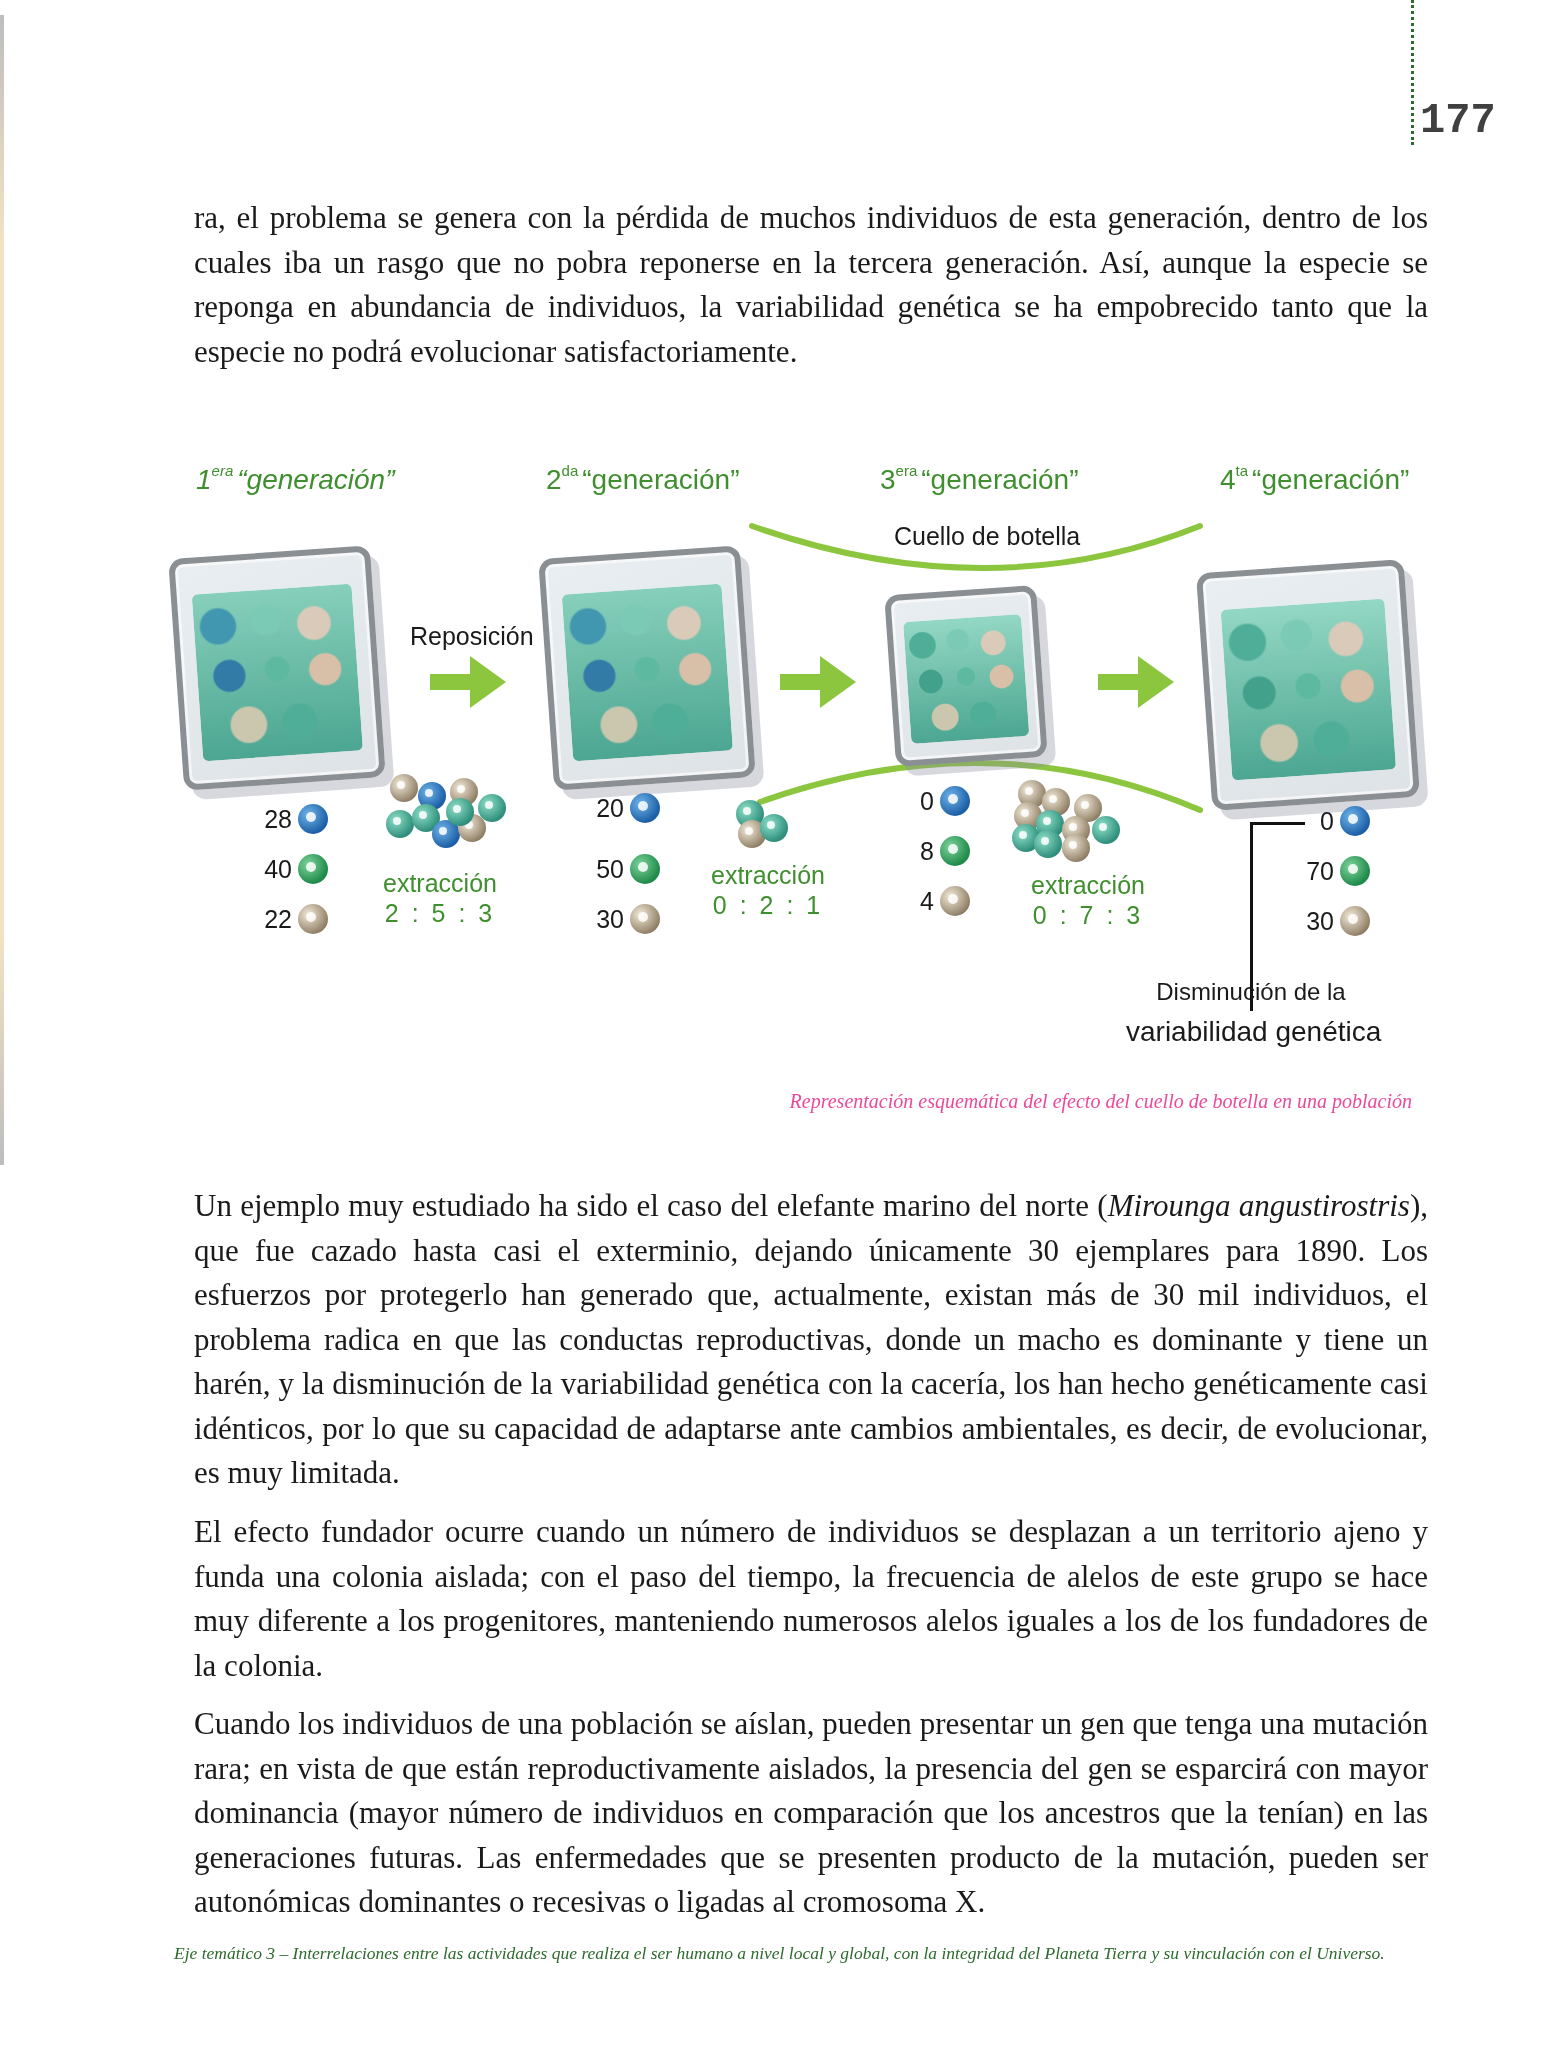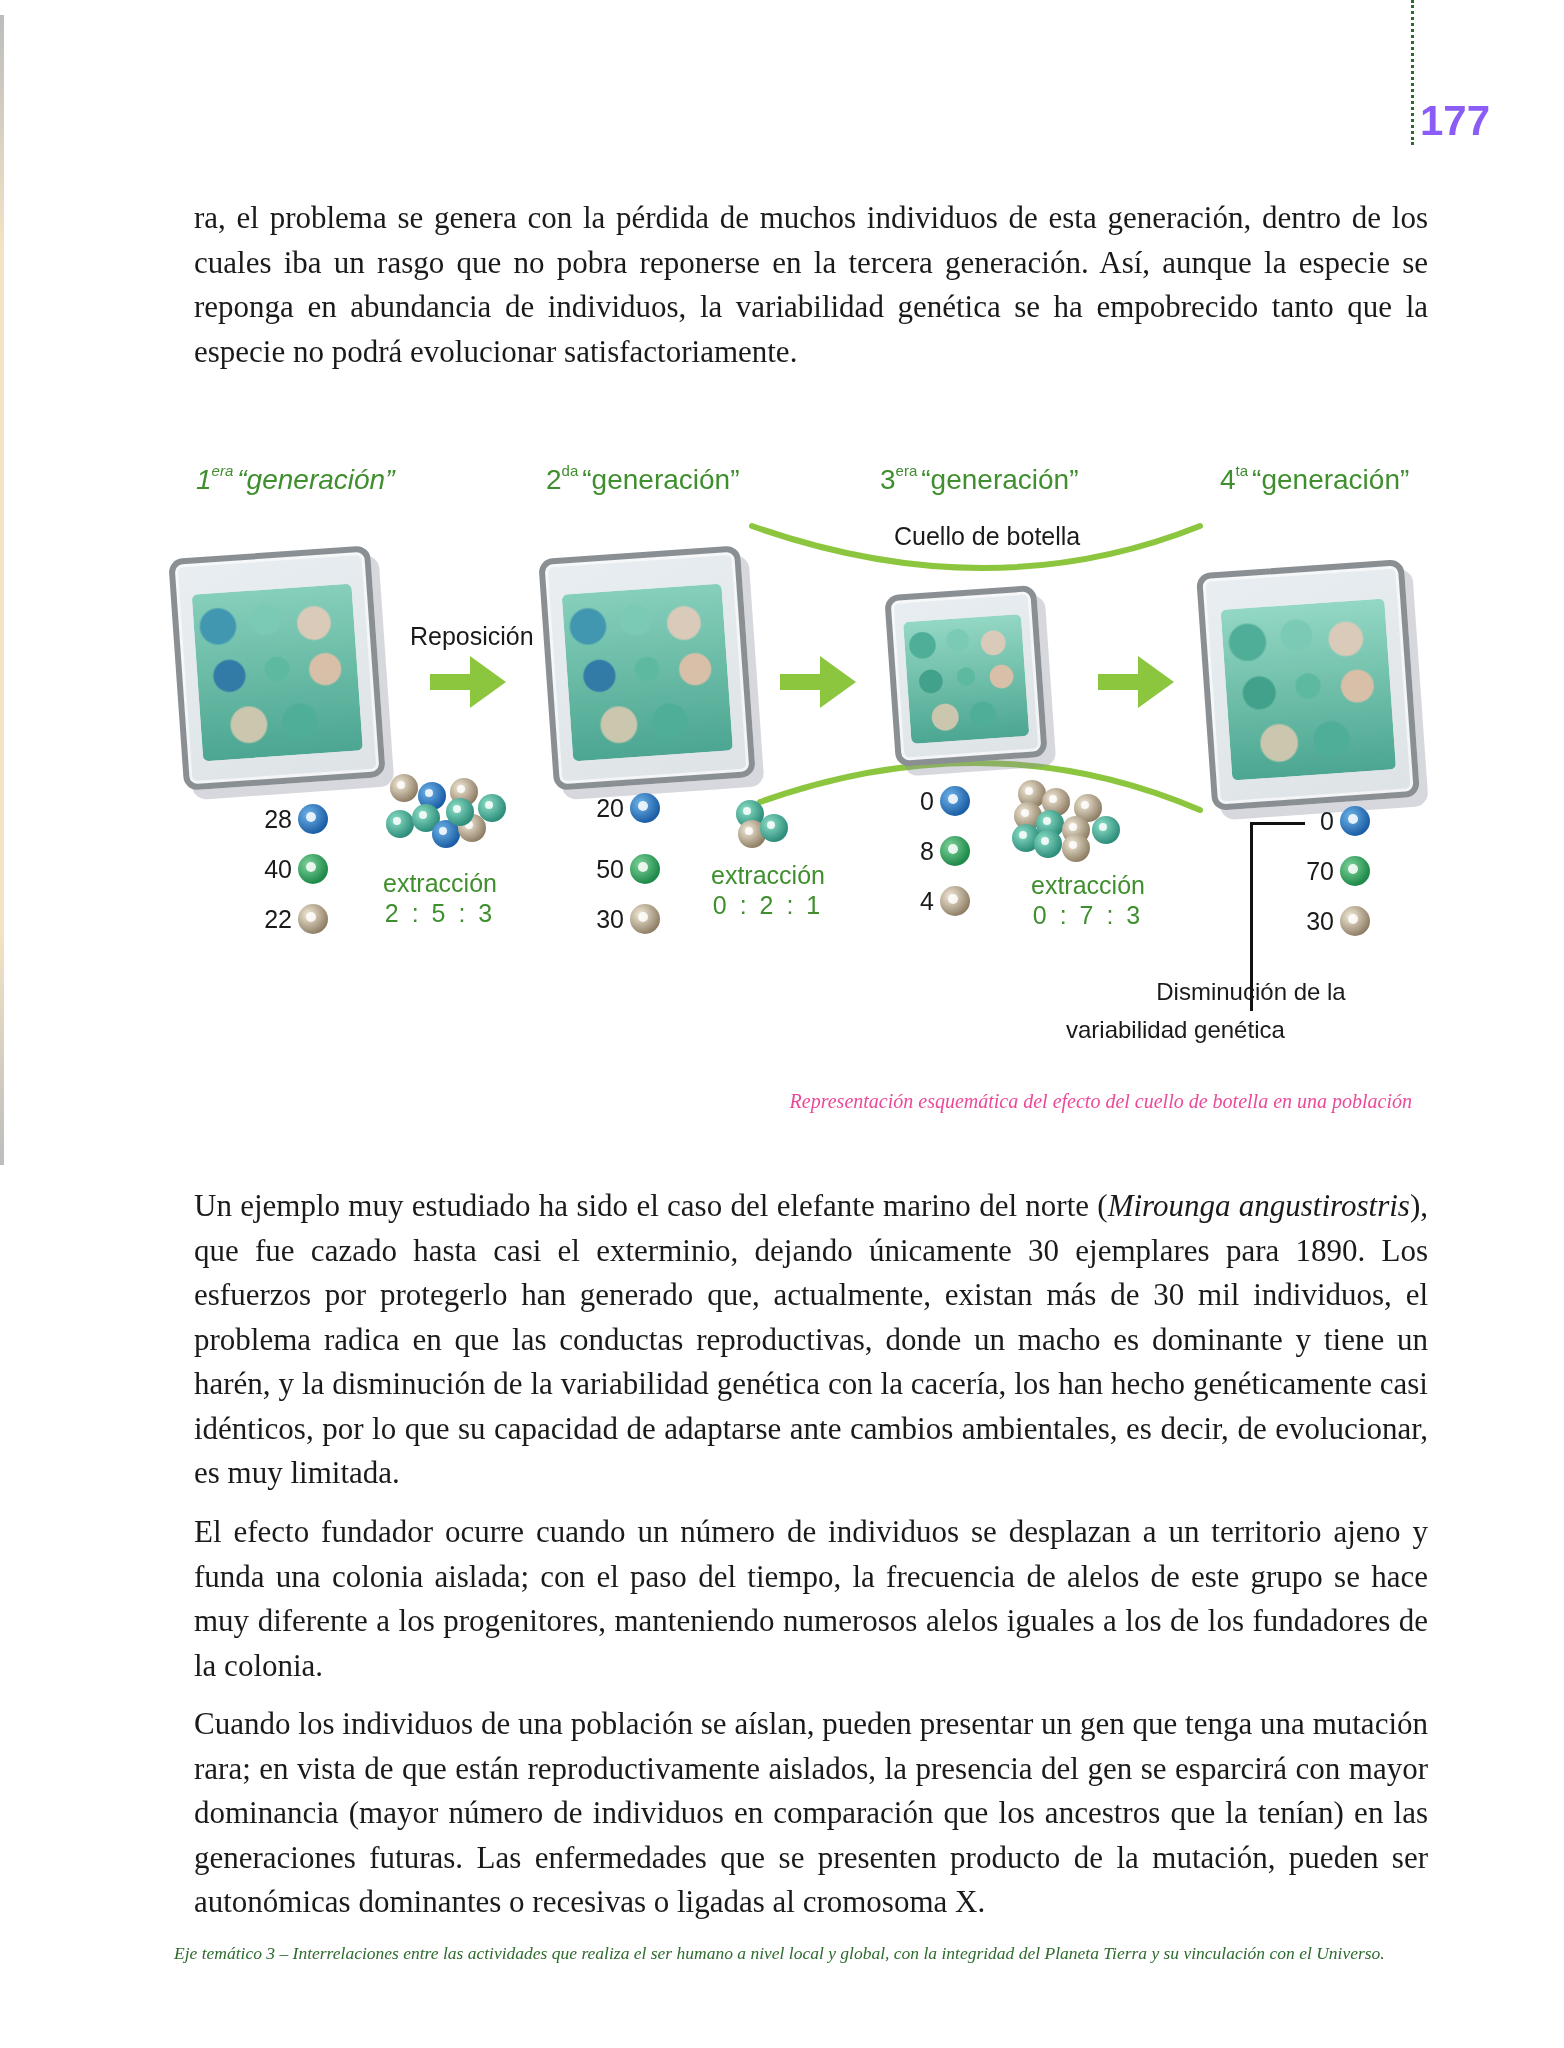--- a/index.html
+++ b/index.html
@@ -12,22 +12,22 @@
     .left-edge {
       position: absolute; left: 0; top: 15px; width: 4px; height: 1150px;
       background: linear-gradient(to bottom, #bdbdbd 0%, #f3e3c4 20%, #f3e3c4 80%, #bdbdbd 100%);
     }
     .dotted-rule {
       position: absolute; left: 1411px; top: 0; height: 145px; width: 0;
       border-left: 3px dotted #2d6a2d;
     }
     .page-number {
       position: absolute; left: 1420px; top: 100px;
-      font-family: Liberation Sans, sans-serif; font-weight: bold;
-      font-size: 42px; color: #8b5cf6; line-height: 1;
+      font-family: Liberation Mono, monospace; font-weight: bold;
+      font-size: 42px; color: #404040; line-height: 1;
     }
     .para {
       position: absolute; left: 178px; width: 1234px;
       font-size: 31px; line-height: 44.5px; text-align: justify;
       margin: 16px;
     }
     .para em { font-style: italic; }
     #p0 { top: 180px; }
     #p1 { top: 1168px; }
     #p2 { top: 1494px; }
@@ -258,21 +258,21 @@
   <div class="count-row" style="left:1300px; top:416px;">
       <span class="num">70</span>
       <span class="marble green"></span>
     </div>
   <div class="count-row" style="left:1300px; top:466px;">
       <span class="num">30</span>
       <span class="marble beige"></span>
     </div>
 
   <div class="caption-text sans" style="left:1156px; top:538px; text-align:center; width:190px; font-size:24px;">Disminución de la</div>
-  <div class="caption-text sans" style="left:1066px; top:576px; font-size:24px;">variabilidad genética</div>
+  <div class="caption-text sans" style="left:1126px; top:576px; font-size:28px;">variabilidad genética</div>
 </div>
 
 <div class="fig-caption">Representación esquemática del efecto del cuello de botella en una población</div>
 
 <p class="para" id="p1"><span>Un ejemplo muy estudiado ha sido el caso del elefante marino del norte (</span><em>Mirounga angustirostris</em><span>), que fue cazado hasta casi el exterminio, dejando únicamente 30 ejemplares para 1890. Los esfuerzos por protegerlo han generado que, actualmente, existan más de 30 mil individuos, el problema radica en que las conductas reproductivas, donde un macho es dominante y tiene un harén, y la disminución de la variabilidad genética con la cacería, los han hecho genéticamente casi idénticos, por lo que su capacidad de adaptarse ante cambios ambientales, es decir, de evolucionar, es muy limitada.</span></p>
 
 <p class="para" id="p2">El efecto fundador ocurre cuando un número de individuos se desplazan a un territorio ajeno y funda una colonia aislada; con el paso del tiempo, la frecuencia de alelos de este grupo se hace muy diferente a los progenitores, manteniendo numerosos alelos iguales a los de los fundadores de la colonia.</p>
 
 <p class="para" id="p3">Cuando los individuos de una población se aíslan, pueden presentar un gen que tenga una mutación rara; en vista de que están reproductivamente aislados, la presencia del gen se esparcirá con mayor dominancia (mayor número de individuos en comparación que los ancestros que la tenían) en las generaciones futuras. Las enfermedades que se presenten producto de la mutación, pueden ser autonómicas dominantes o recesivas o ligadas al cromosoma X.</p>
 

